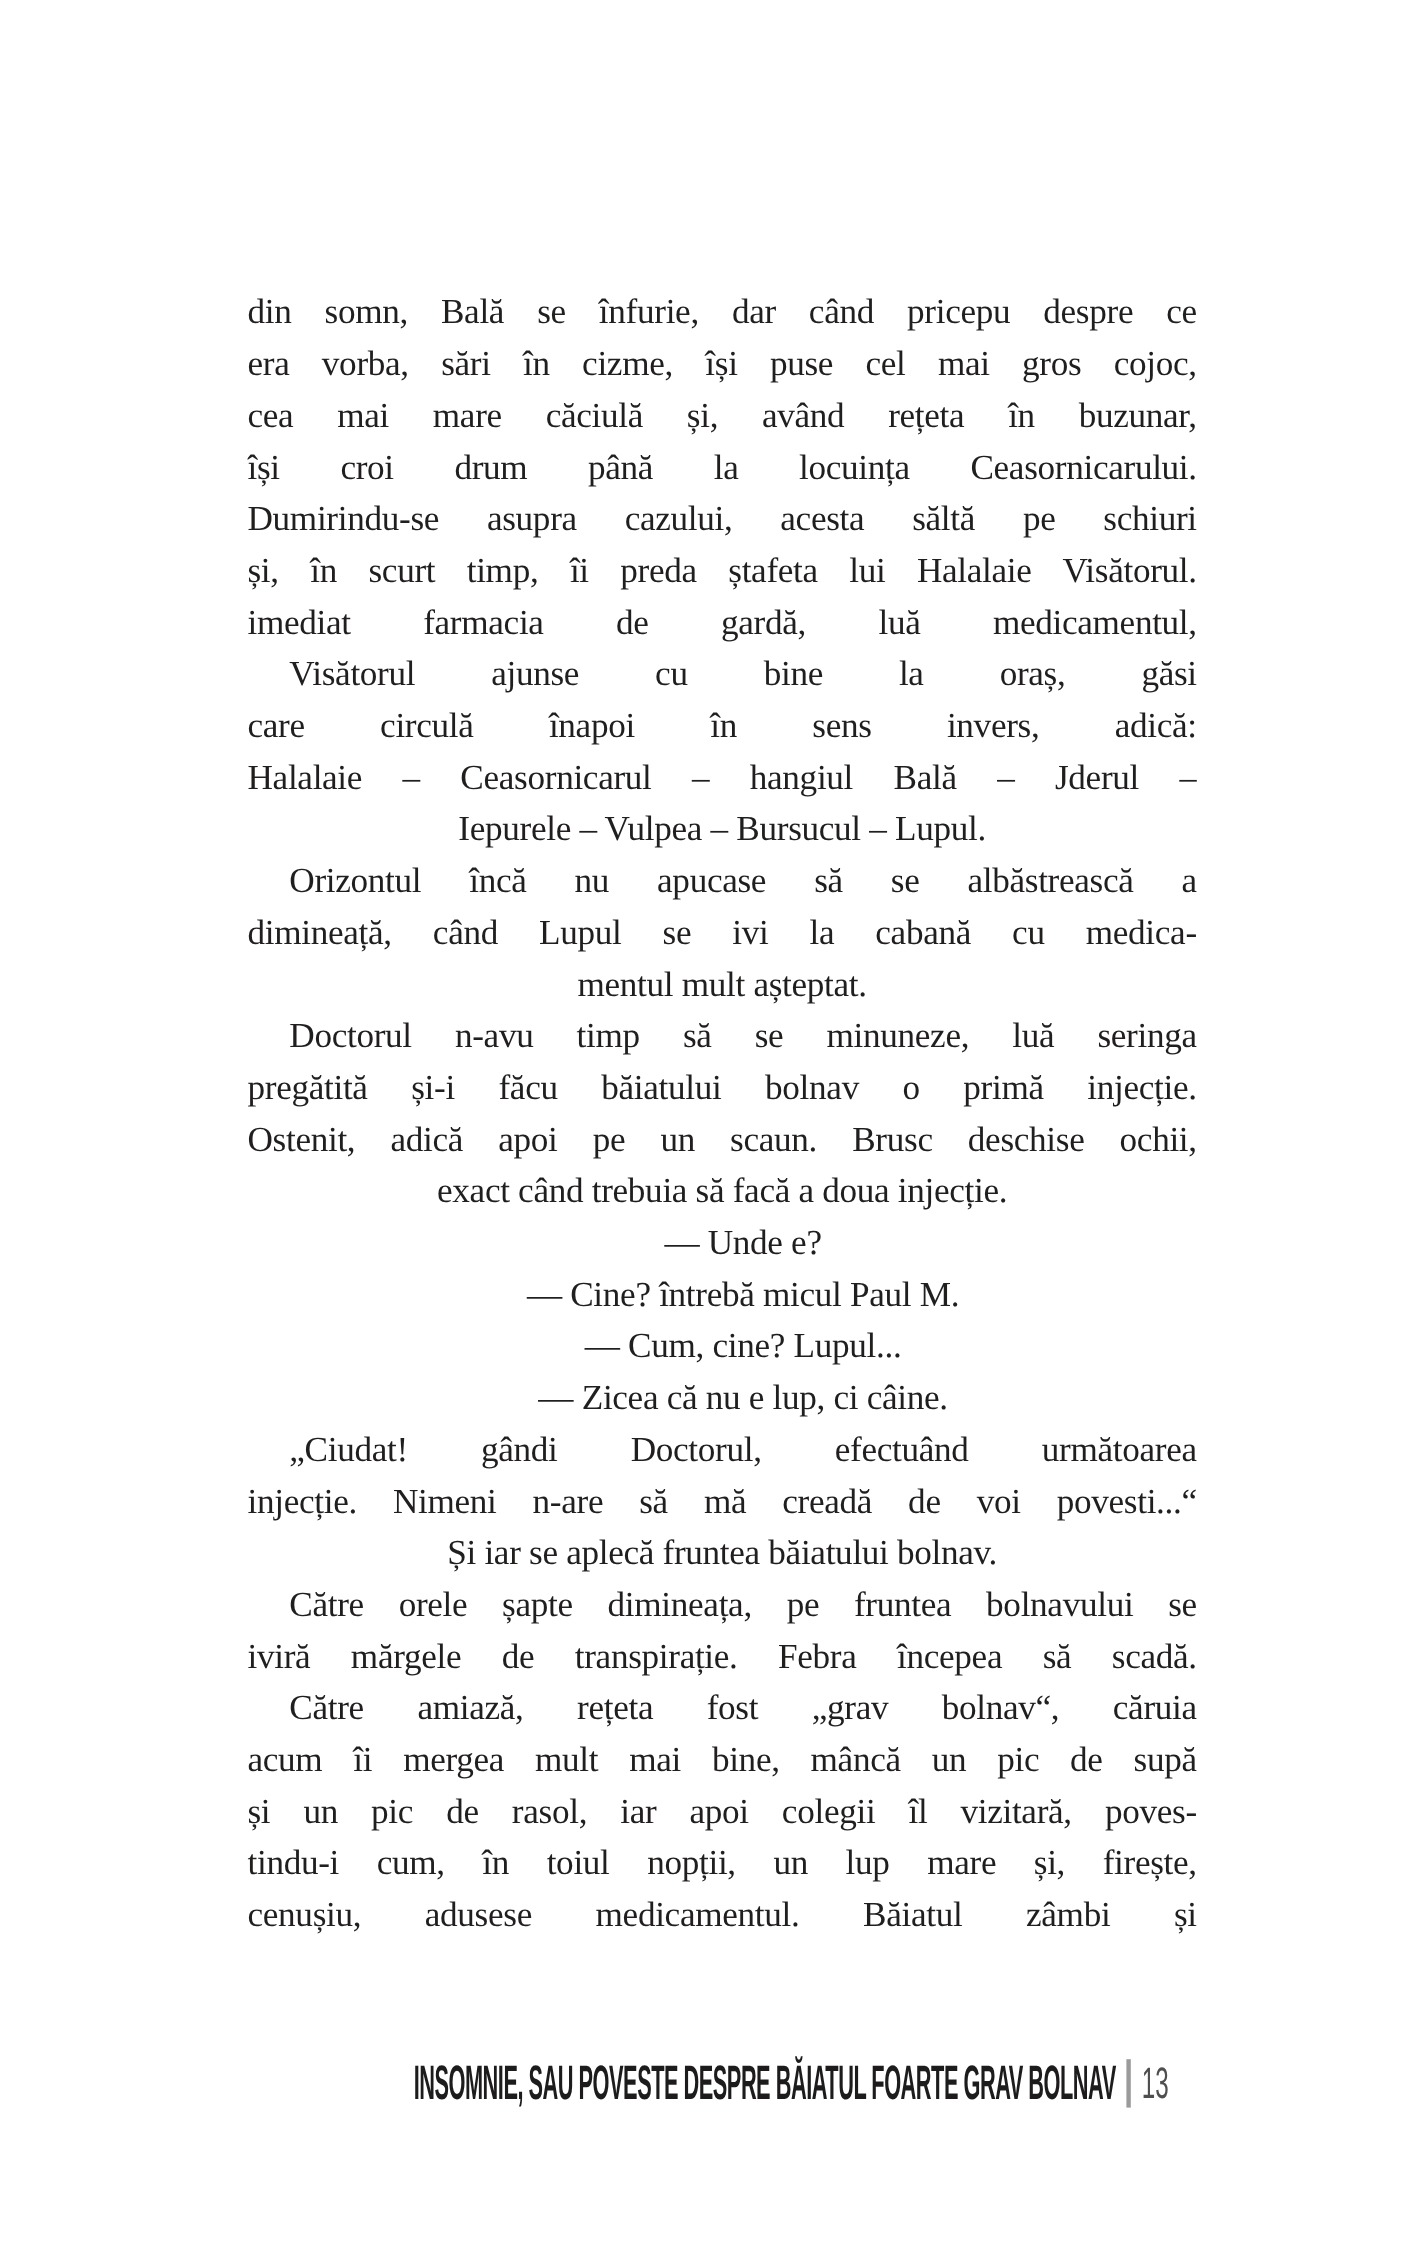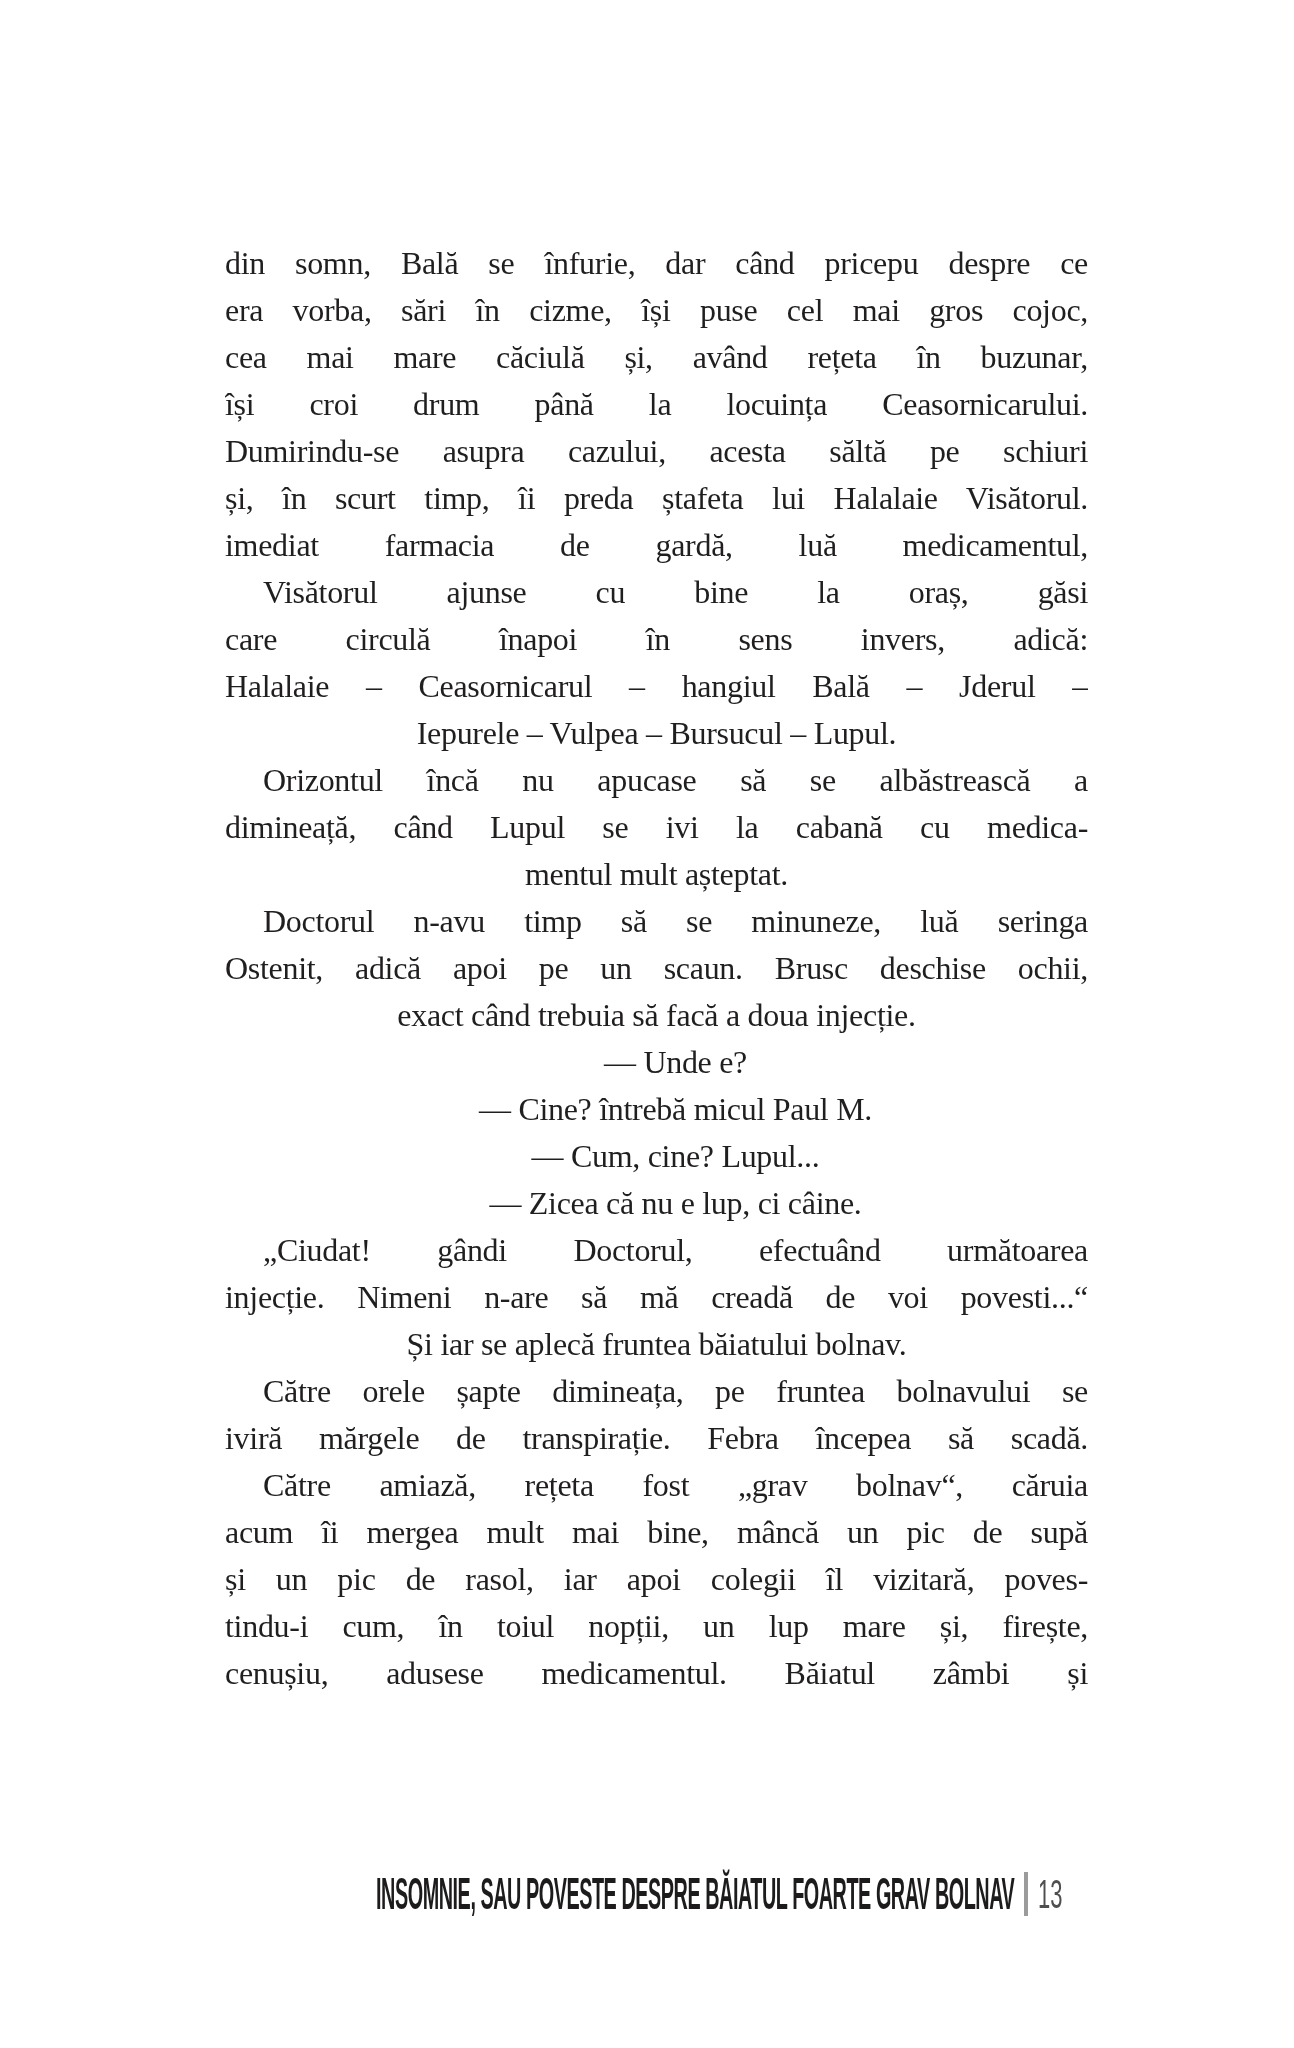--- a/index.html
+++ b/index.html
@@ -15,21 +15,21 @@
     font-family: "Liberation Serif", "DejaVu Serif", serif;
   }
   .page {
     position: absolute;
     inset: 0;
   }
   
   .text-block {
     position: absolute;
     left: 225px;
-    top: 240px;
+    top: 260px;
     width: 863px;
     color: var(--text-color, #211e1e);
     font-size: 32px;
     letter-spacing: -0.3px;
   }
   .line {
     height: 47px;
     line-height: 47px;
     overflow: hidden;
     text-align: center;
@@ -97,20 +97,21 @@
       <div class="line justify">și, în scurt timp, îi preda ștafeta lui Halalaie Visătorul.</div>
       <div class="line justify">imediat farmacia de gardă, luă medicamentul,</div>
       <div class="line indent justify">Visătorul ajunse cu bine la oraș, găsi</div>
       <div class="line justify">care circulă înapoi în sens invers, adică:</div>
       <div class="line justify">Halalaie – Ceasornicarul – hangiul Bală – Jderul –</div>
       <div class="line">Iepurele – Vulpea – Bursucul – Lupul.</div>
       <div class="line indent justify">Orizontul încă nu apucase să se albăstrească a</div>
       <div class="line justify">dimineață, când Lupul se ivi la cabană cu medica-</div>
       <div class="line">mentul mult așteptat.</div>
       <div class="line indent justify">Doctorul n-avu timp să se minuneze, luă seringa</div>
+      <div class="line justify">pregătită și-i făcu băiatului bolnav o primă injecție.</div>
       <div class="line justify">Ostenit, adică apoi pe un scaun. Brusc deschise ochii,</div>
       <div class="line">exact când trebuia să facă a doua injecție.</div>
       <div class="line indent">— Unde e?</div>
       <div class="line indent">— Cine? întrebă micul Paul M.</div>
       <div class="line indent">— Cum, cine? Lupul...</div>
       <div class="line indent">— Zicea că nu e lup, ci câine.</div>
       <div class="line indent justify">„Ciudat! gândi Doctorul, efectuând următoarea</div>
       <div class="line justify">injecție. Nimeni n-are să mă creadă de voi povesti...“</div>
       <div class="line">Și iar se aplecă fruntea băiatului bolnav.</div>
       <div class="line indent justify">Către orele șapte dimineața, pe fruntea bolnavului se</div>

